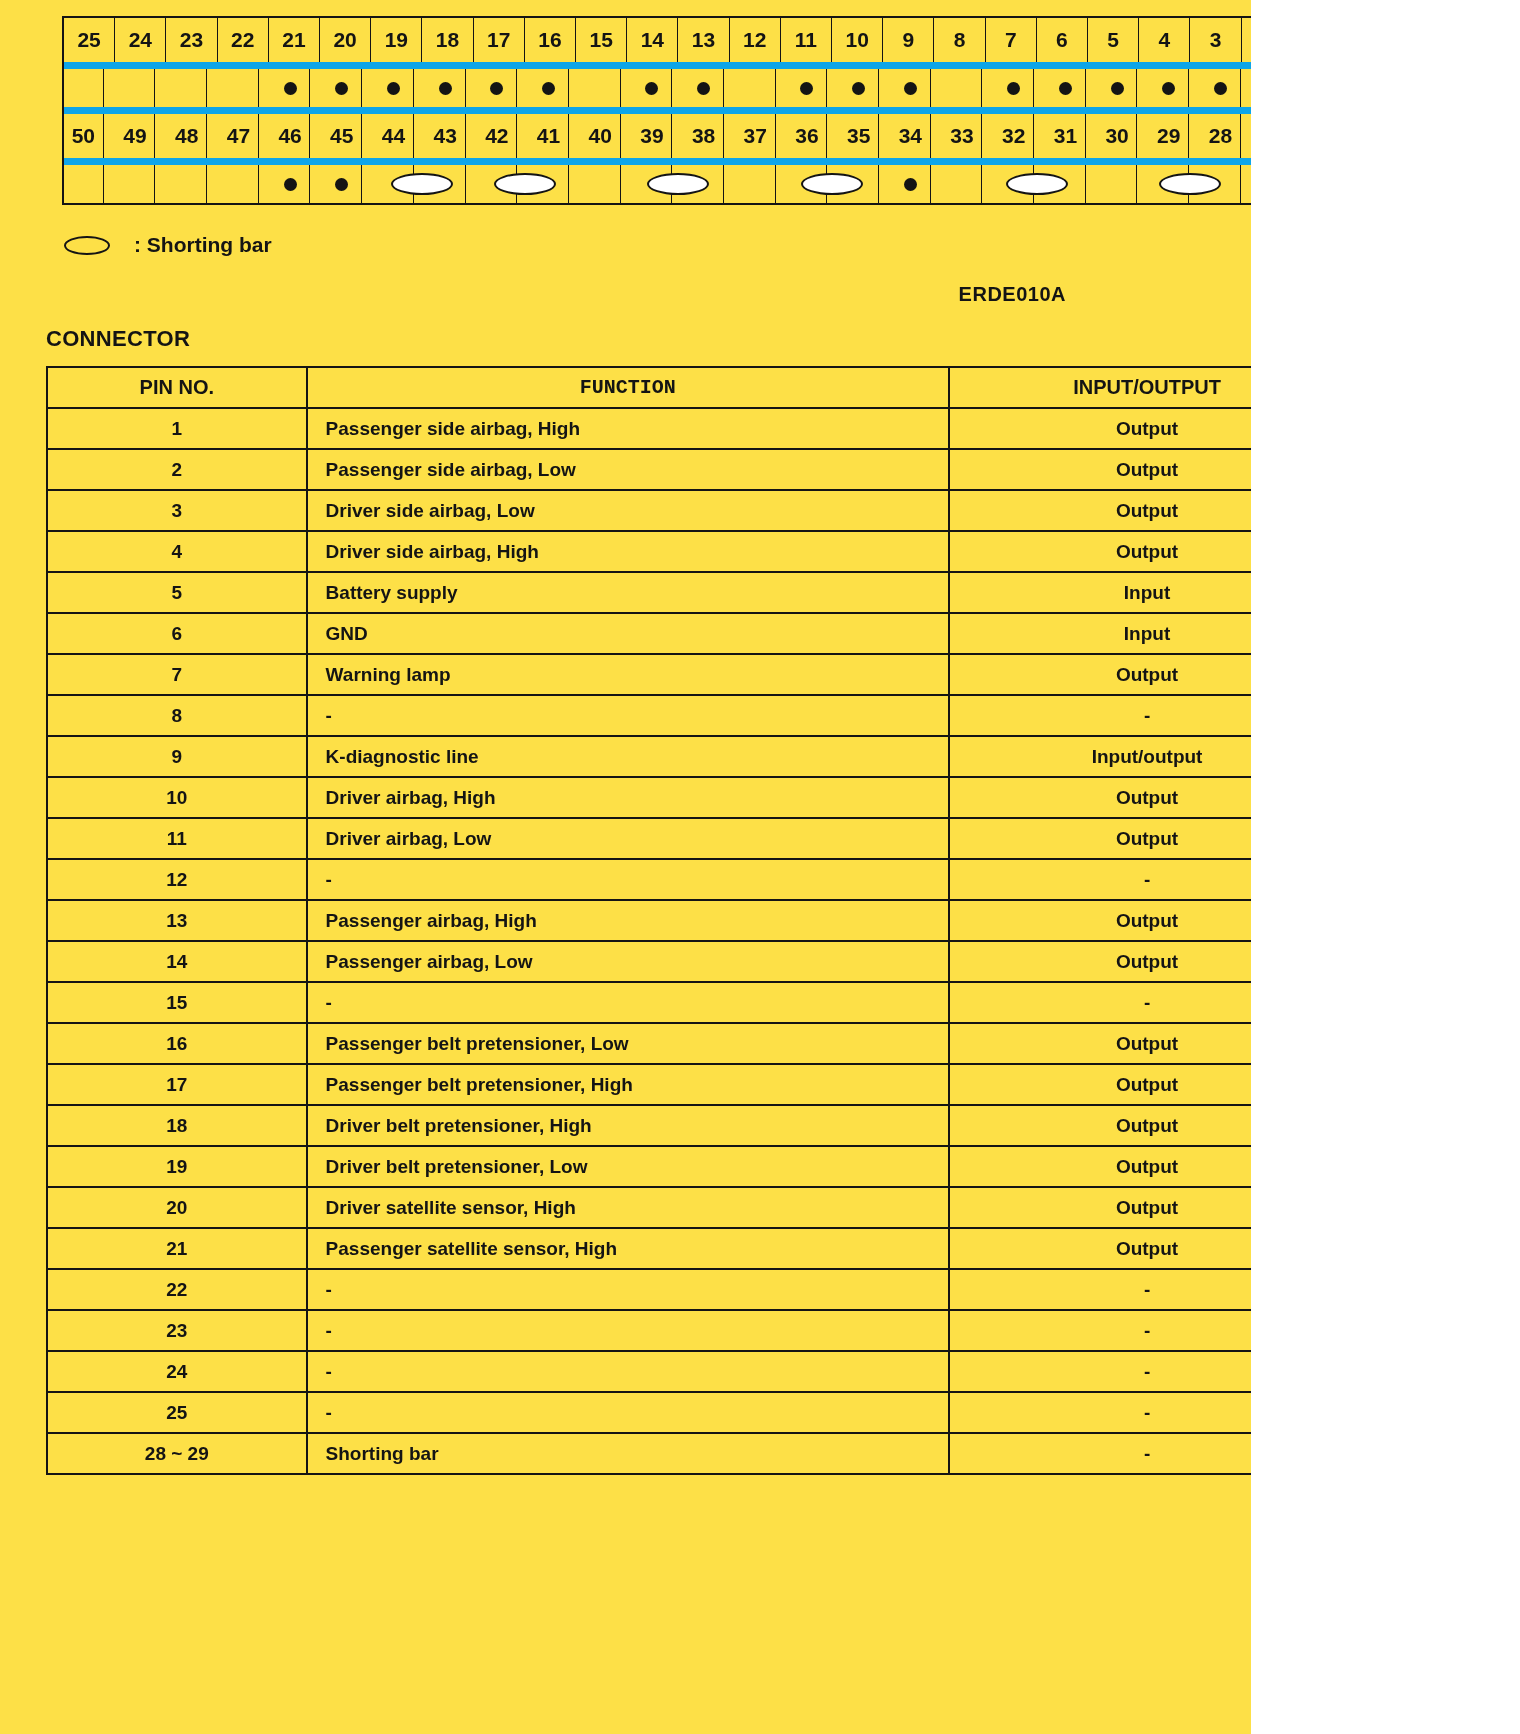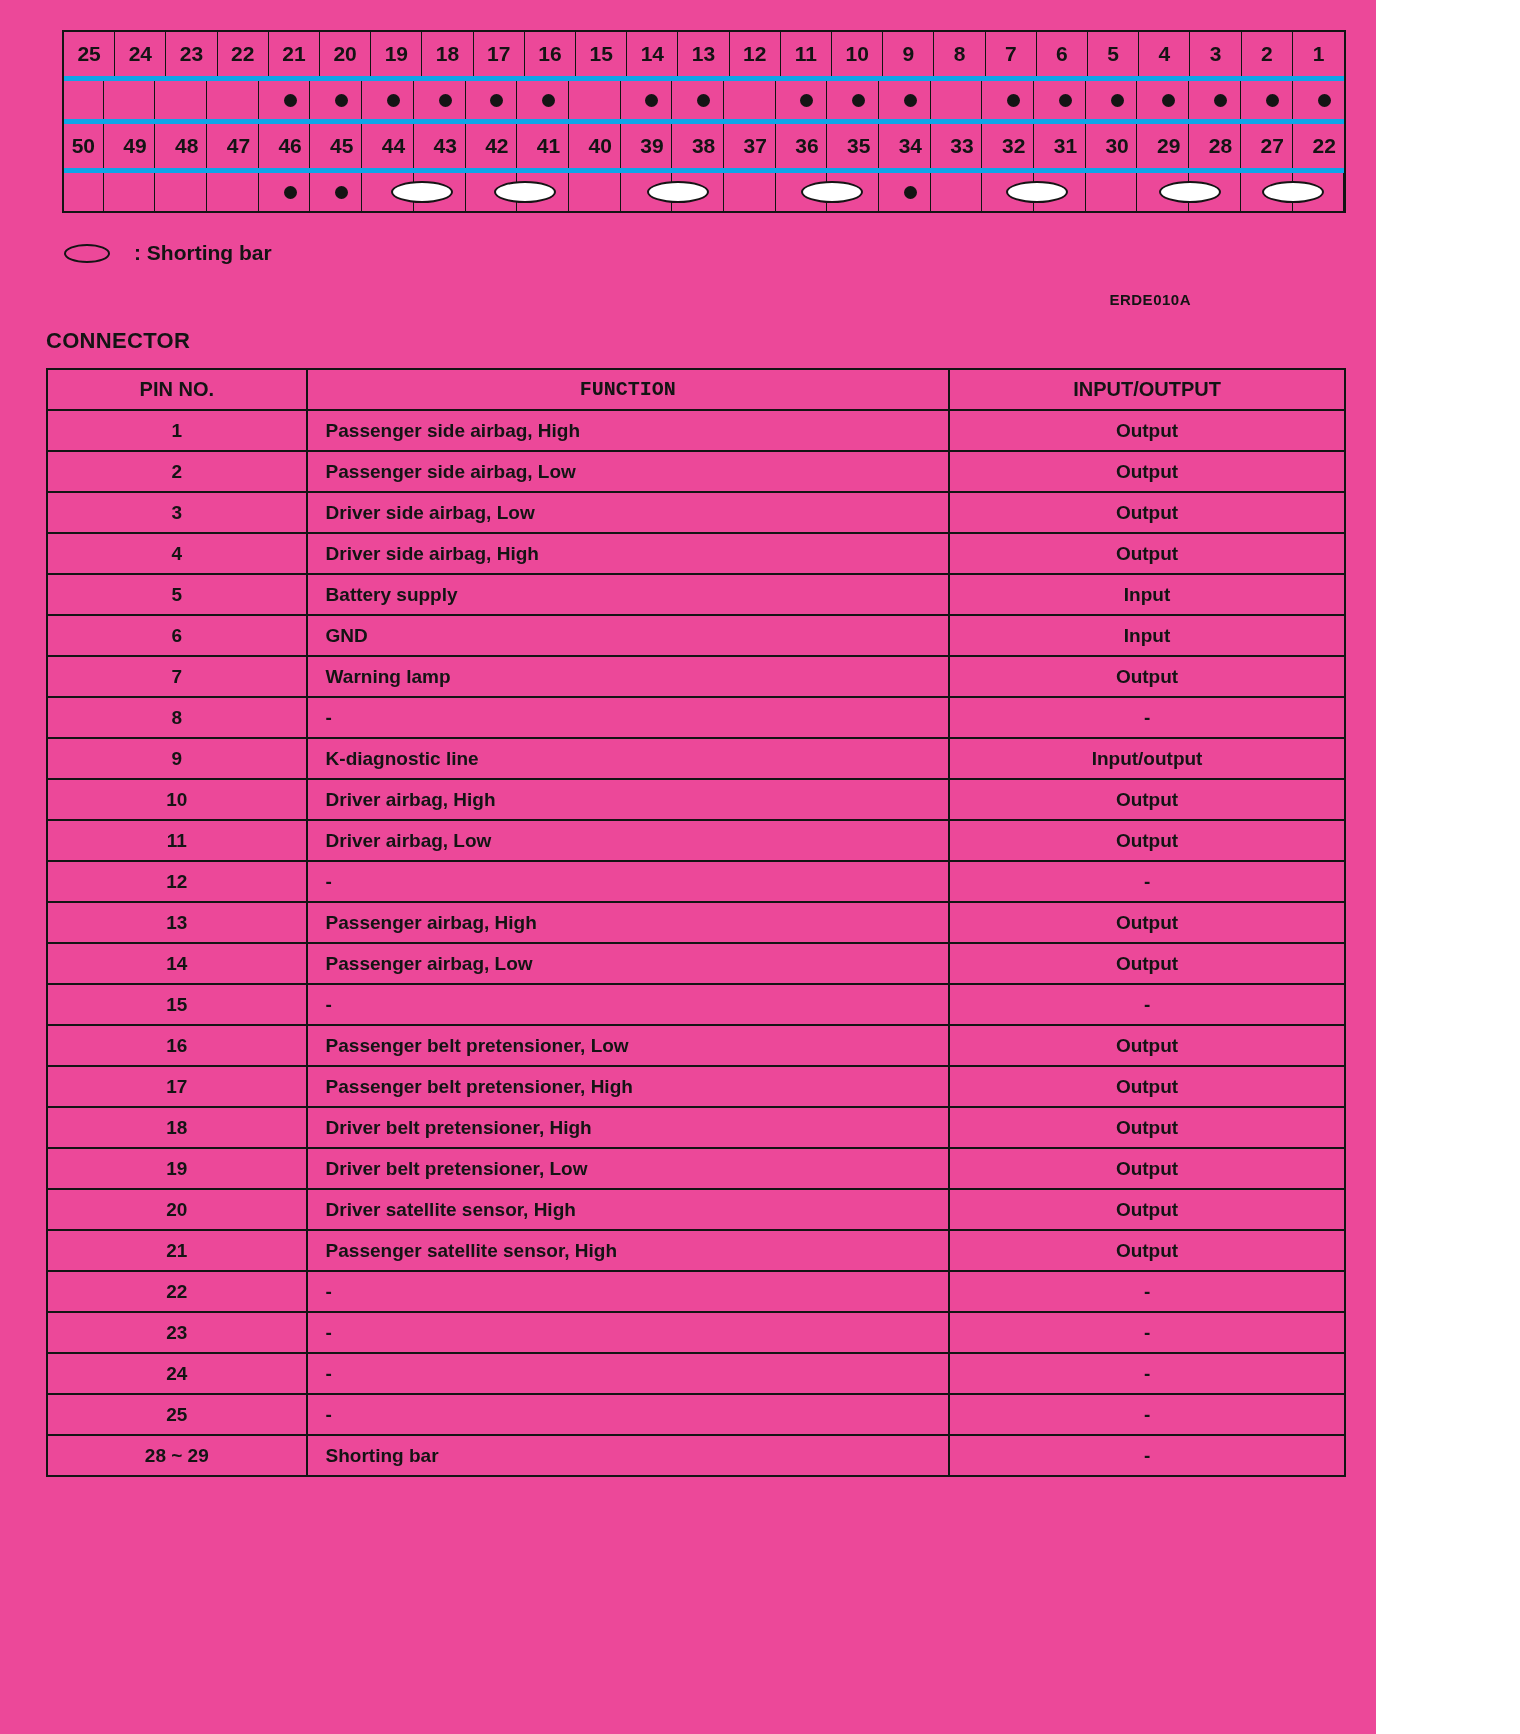--- a/index.html
+++ b/index.html
@@ -4,35 +4,35 @@
 <style>
   * { box-sizing: border-box; }
   html, body {
     margin: 0; padding: 0;
     background: #ffffff;
     font-family: "Liberation Sans", sans-serif;
     color: #141414;
   }
   .page {
     position: relative;
-    width: 1376px;
+    width: 1251px;
     height: 1734px;
-    background: #ec4899;
+    background: #fde047;
     overflow: hidden;
-    padding-top: 30px;
+    padding-top: 16px;
   }
 
   
   .pin-diagram {
     margin-left: 62px;
     width: 1284px;
     border: 2px solid #141414;
   }
   .dia-row { display: flex; position: relative; }
-  .dia-row + .dia-row { border-top: 5px solid #0ea5e9; gap: 12px; }
+  .dia-row + .dia-row { border-top: 7px solid #0ea5e9; gap: 12px; }
   .dia-cell {
     flex: 1 1 4%;
     min-width: 0;
     border-right: 1px solid #141414;
     display: flex; align-items: center; justify-content: center;
     font-weight: 700;
     font-size: 21px;
   }
   .dia-cell:last-child { border-right: none; }
   .dia-row.numbers .dia-cell { height: 44px; }
@@ -63,21 +63,21 @@
     width: 46px; height: 19px;
     border: 2px solid #141414;
     border-radius: 50%;
   }
 
   
   .doc-code {
     margin-top: 26px;
     margin-right: 185px;
     text-align: right;
-    font-size: 15px;
+    font-size: 20px;
     font-weight: 600;
     letter-spacing: 0.5px;
   }
 
   
   .section-title {
     margin: 20px 0 14px 46px;
     font-size: 22px;
     font-weight: 800;
     letter-spacing: 0.3px;

